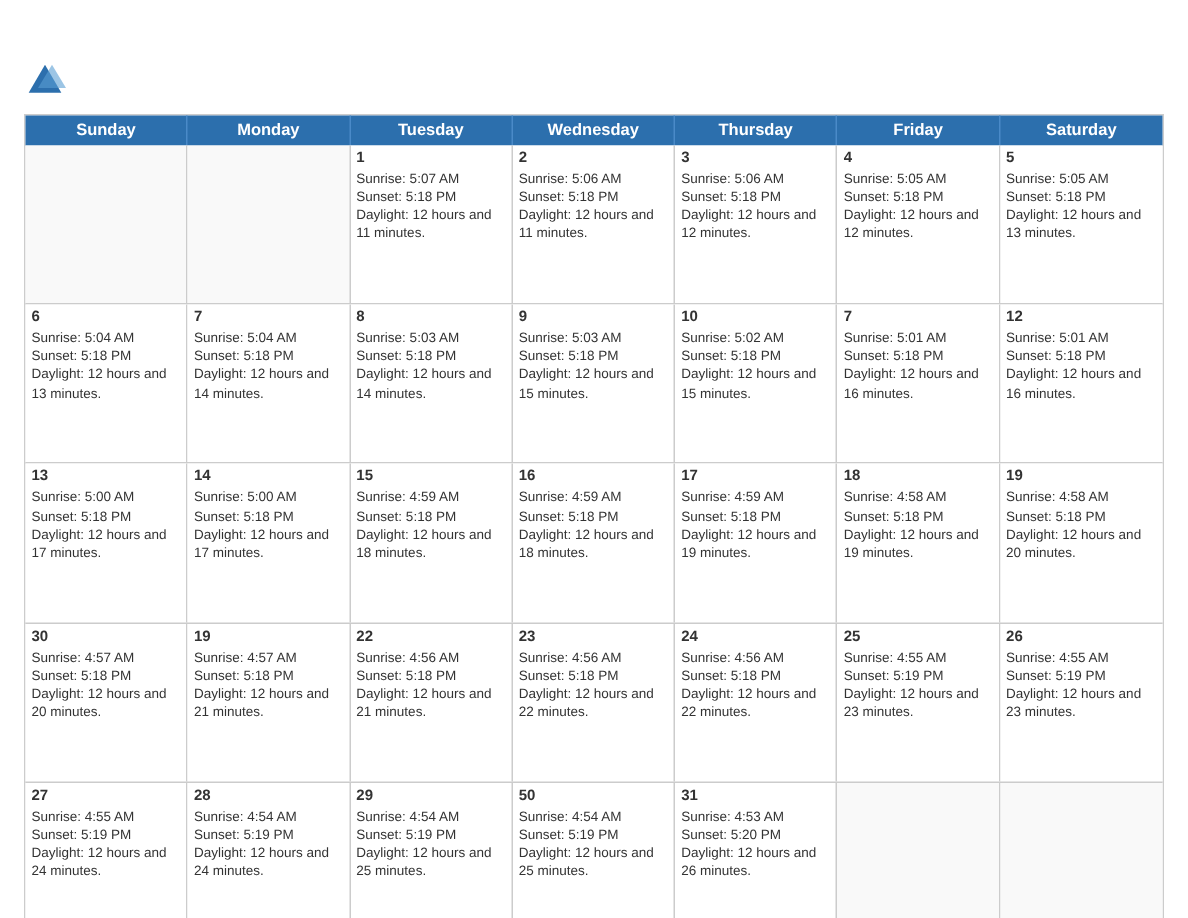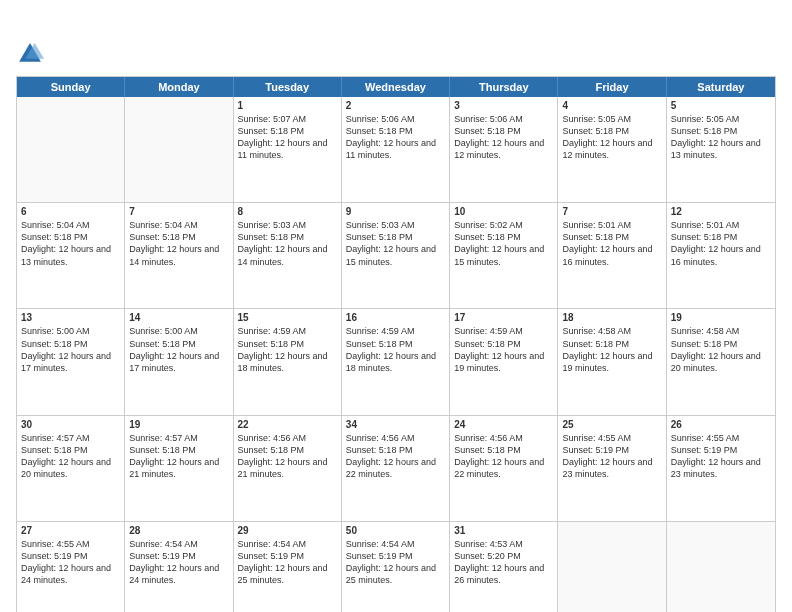--- a/index.html
+++ b/index.html
@@ -268,21 +268,21 @@
 Sunset: 5:18 PM
 Daylight: 12 hours and 21 minutes.</div>
           </div>
           <div class="cal-cell">
             <span class="day-num">22</span>
             <div class="cell-text" style="white-space: pre-line;">Sunrise: 4:56 AM
 Sunset: 5:18 PM
 Daylight: 12 hours and 21 minutes.</div>
           </div>
           <div class="cal-cell">
-            <span class="day-num">34</span>
+            <span class="day-num">23</span>
             <div class="cell-text" style="white-space: pre-line;">Sunrise: 4:56 AM
 Sunset: 5:18 PM
 Daylight: 12 hours and 22 minutes.</div>
           </div>
           <div class="cal-cell">
             <span class="day-num">24</span>
             <div class="cell-text" style="white-space: pre-line;">Sunrise: 4:56 AM
 Sunset: 5:18 PM
 Daylight: 12 hours and 22 minutes.</div>
           </div>

